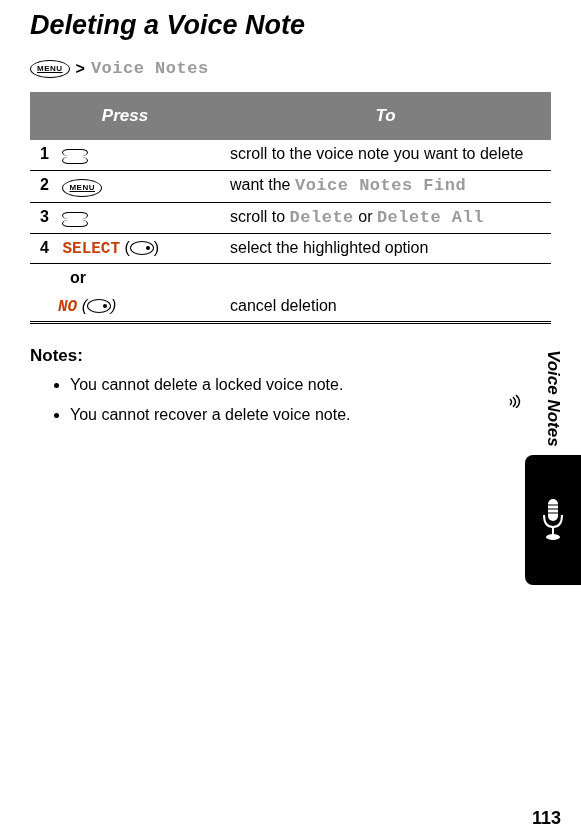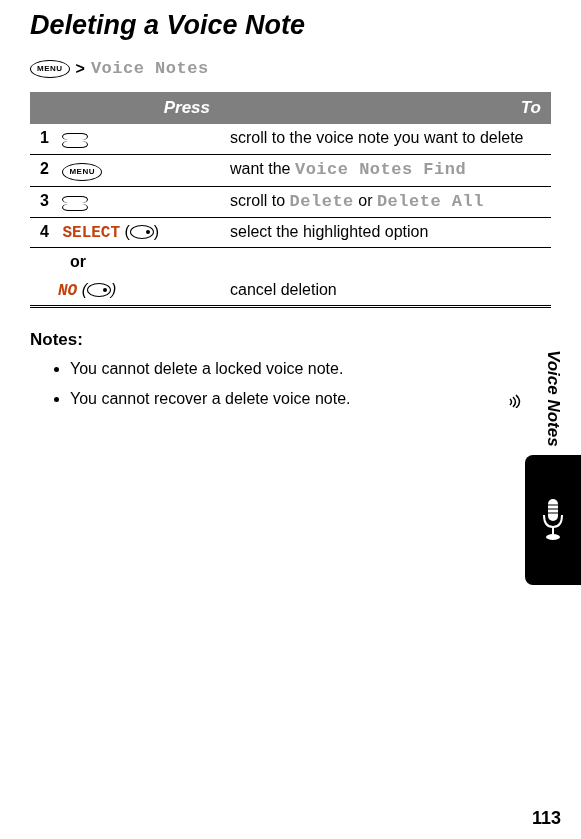--- a/index.html
+++ b/index.html
@@ -40,42 +40,43 @@
     display: inline-flex;
     align-items: center;
     justify-content: center;
     border: 1.5px solid #000;
     border-radius: 50%/50%;
     padding: 0 6px;
     height: 16px;
     font-size: 8px;
     font-weight: bold;
     letter-spacing: 0.5px;
+    text-decoration: underline;
   }
   .bracket {
     font-weight: bold;
   }
   .mono-label {
     font-family: "Courier New", monospace;
     font-weight: bold;
     color: #9b9b9b;
     font-size: 17px;
     letter-spacing: 0.5px;
   }
   .table {
     width: 100%;
     border-collapse: collapse;
   }
   .table-header {
     background: #7f7f7f;
     color: #fff;
   }
   .table-header th {
-    text-align: right;
-    padding: 6px 10px;
+    text-align: center;
+    padding: 14px 10px;
     font-size: 17px;
     font-weight: 900;
     font-style: italic;
   }
   .table-header th:first-child {
     width: 170px;
   }
   .table tbody tr td {
     vertical-align: top;
     padding: 5px 10px 5px 10px;

